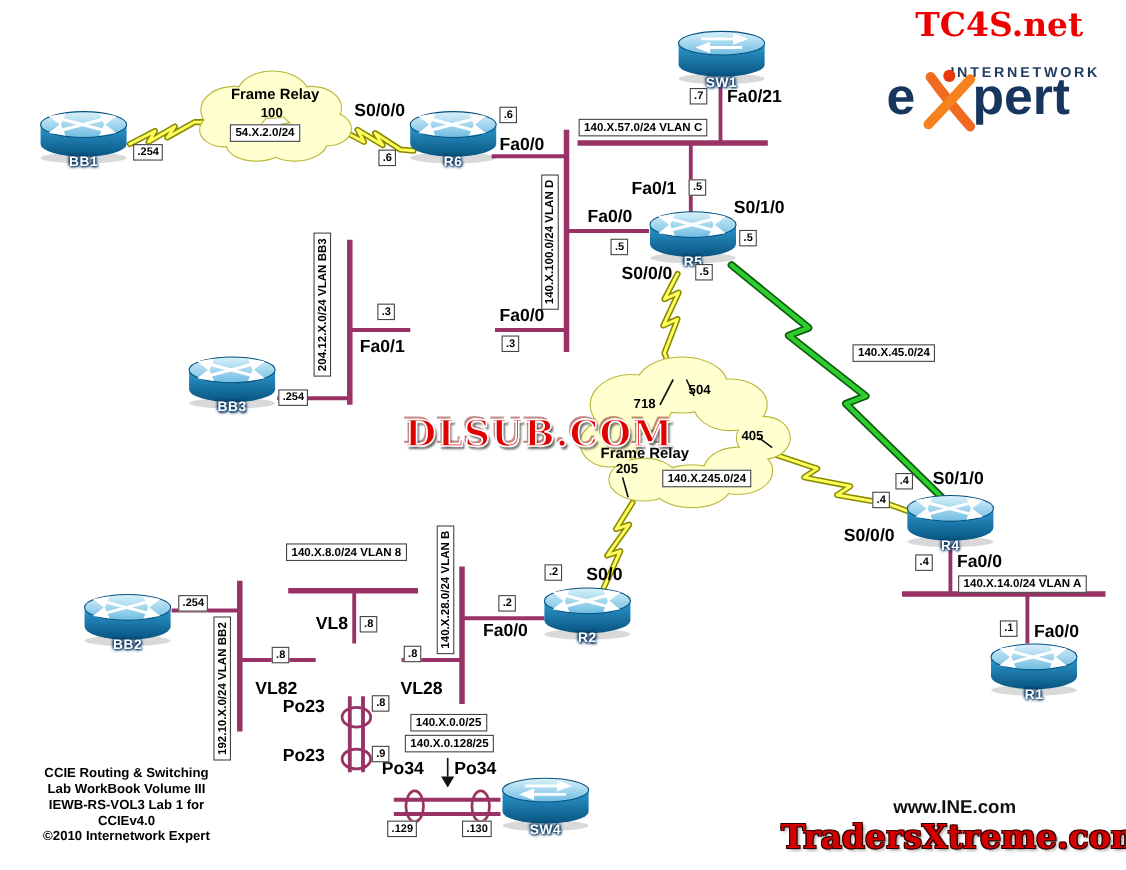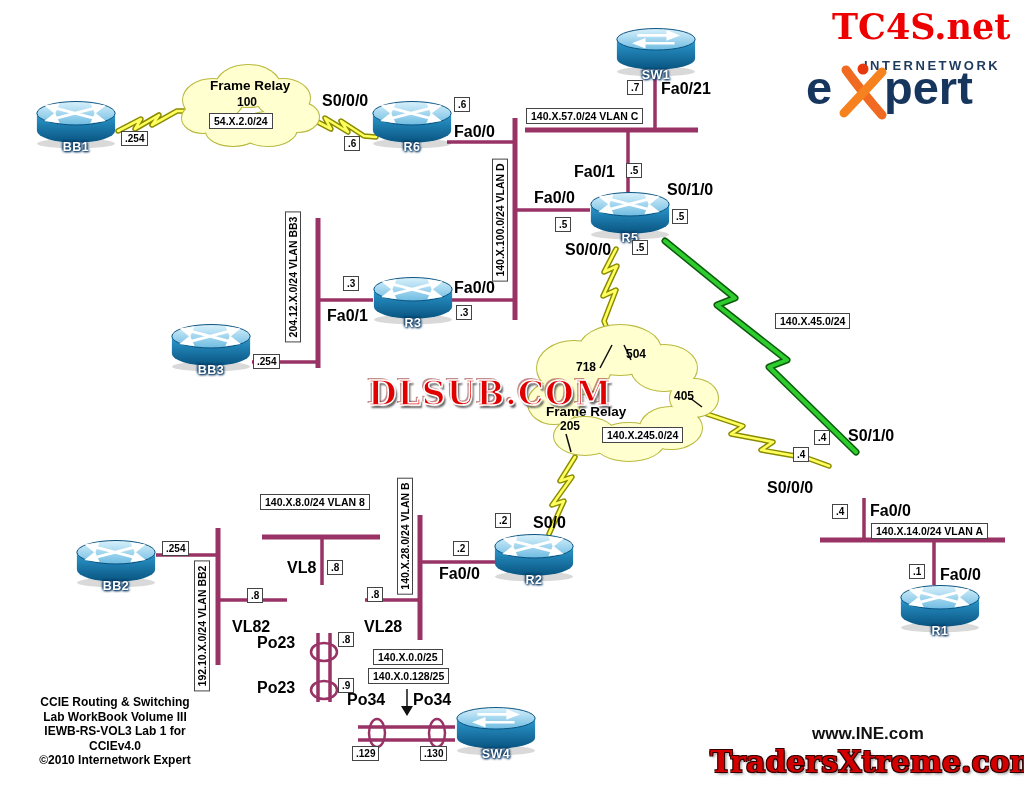--- a/index.html
+++ b/index.html
@@ -27,21 +27,21 @@
   .netb{position:absolute;background:#fff;border:1px solid #444;font-weight:bold;font-size:10.5px;
     line-height:14px;padding:0 4px;white-space:nowrap;color:#000}
   .rotwrap{position:absolute;transform:translate(-50%,-50%) rotate(-90deg)}
   .rotwrap .netb{position:static}
   .cloudtxt{position:absolute;font-weight:bold;font-size:13.5px;color:#000;white-space:nowrap}
   .dlci{position:absolute;font-weight:bold;font-size:12px;color:#000}
   .watermark{position:absolute;left:368px;top:374px;font-family:"DejaVu Serif",serif;
     font-weight:bold;font-size:33px;color:#e10000;-webkit-text-stroke:1.5px #fff;
     text-shadow:2px 3px 2px rgba(40,40,40,.7),-2px -2px 0 rgba(120,0,0,.45);letter-spacing:1px}
   .tc4s{position:absolute;left:832px;top:6px;font-family:"DejaVu Serif",serif;
-    font-weight:bold;font-size:35px;color:#ee0000}
+    font-weight:bold;font-size:30px;color:#ee0000}
   .inetwk{position:absolute;left:864px;top:58px;font-weight:bold;font-size:13px;
     letter-spacing:2.5px;color:#1e3a5f}
   .xp-e{position:absolute;left:806px;top:64px;font-weight:bold;font-size:47px;color:#17365d;line-height:1}
   .xp-pert{position:absolute;left:884px;top:64px;font-weight:bold;font-size:47px;color:#17365d;line-height:1}
   .xp-x{position:absolute;left:838px;top:62px;width:50px;height:58px}
   .ine{position:absolute;left:812px;top:724px;font-weight:bold;font-size:17px;color:#111}
   .traders{position:absolute;left:710px;top:744px;font-family:"DejaVu Serif",serif;
     font-weight:bold;font-size:30px;color:#d40000;
     text-shadow:-1px -1px 0 #330000,1px -1px 0 #330000,-1px 1px 0 #330000,1px 1px 0 #330000,2px 2px 3px rgba(0,0,0,.5)}
   .footer{position:absolute;left:24px;top:695px;width:182px;text-align:center;
@@ -195,31 +195,31 @@
         <use href="#icon-switch"></use>
       </svg>
     <div class="dev-label">SW1</div>
   </div>
   <div class="device" style="left:586px;top:188px">
     <svg viewBox="0 0 90 54">
         <use href="#icon-router"></use>
       </svg>
     <div class="dev-label">R5</div>
   </div>
-  <div class="device" style="left:369px;top:273px">
-    <svg viewBox="0 0 90 54">
-        <use href="#icon-router"></use>
-      </svg>
-    <div class="dev-label">R3</div>
-  </div>
   <div class="device" style="left:167px;top:320px">
     <svg viewBox="0 0 90 54">
         <use href="#icon-router"></use>
       </svg>
     <div class="dev-label">BB3</div>
+  </div>
+  <div class="device" style="left:820px;top:446px">
+    <svg viewBox="0 0 90 54">
+        <use href="#icon-router"></use>
+      </svg>
+    <div class="dev-label">R4</div>
   </div>
   <div class="device" style="left:490px;top:530px">
     <svg viewBox="0 0 90 54">
         <use href="#icon-router"></use>
       </svg>
     <div class="dev-label">R2</div>
   </div>
   <div class="device" style="left:72px;top:536px">
     <svg viewBox="0 0 90 54">
         <use href="#icon-router"></use>

